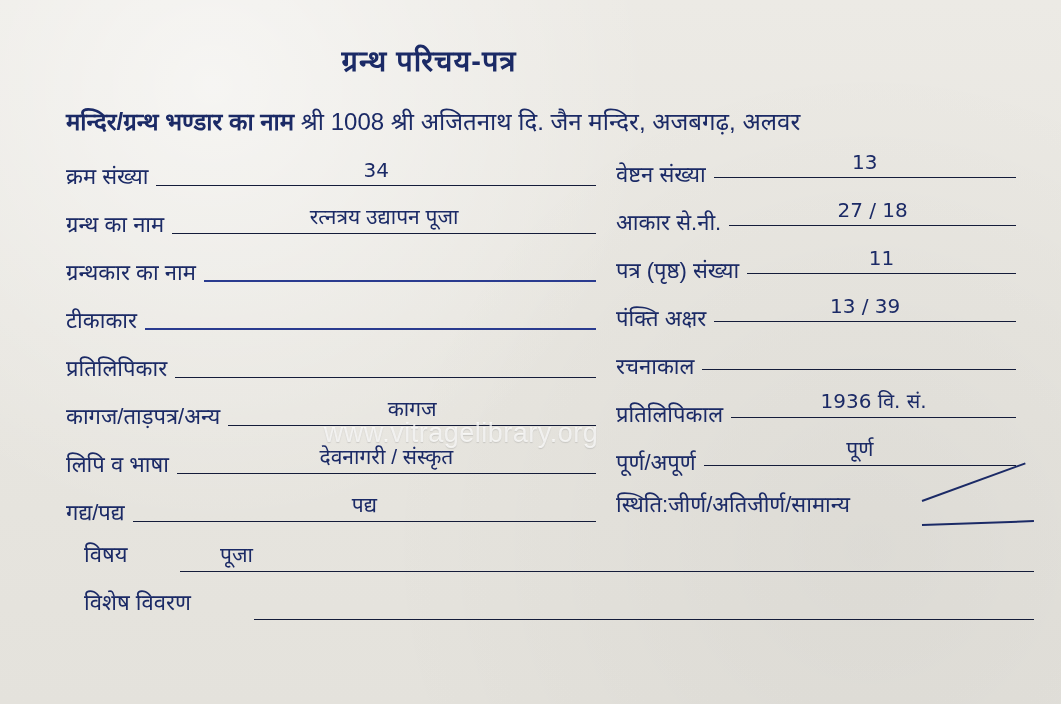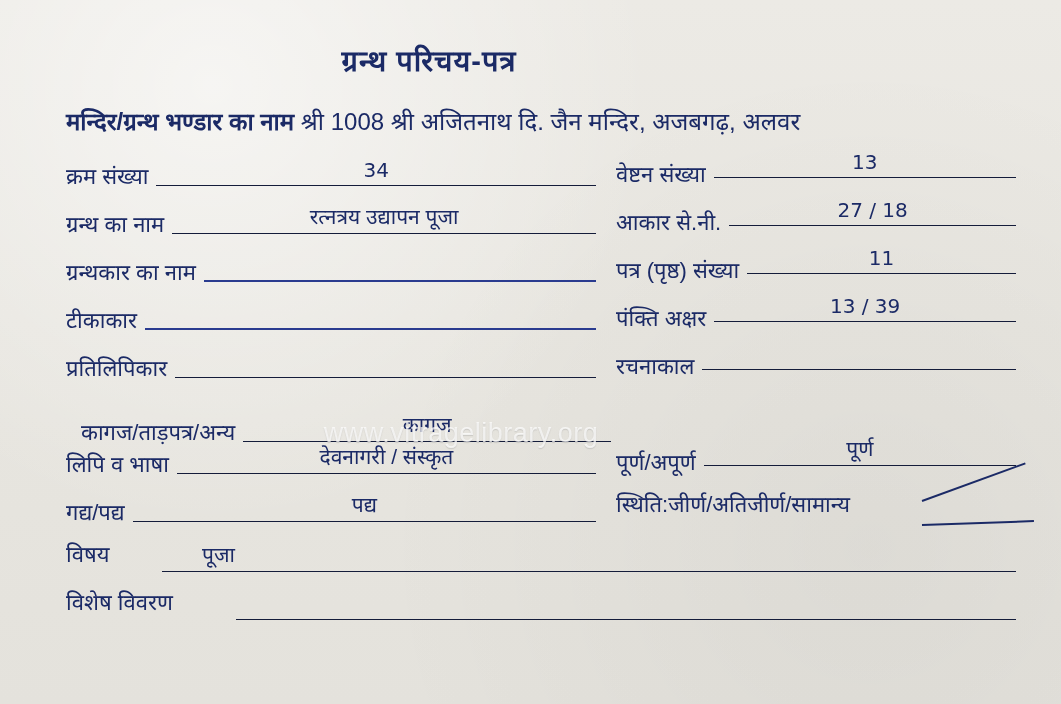--- a/index.html
+++ b/index.html
@@ -97,21 +97,21 @@
     font-size: 21px;
     color: #1b2a66;
     white-space: nowrap;
   }
   .fill .value.handwritten {
     font-family: "DejaVu Sans", sans-serif;
     font-size: 20px;
   }
   .fullrow {
     position: absolute;
-    left: 66px;
+    left: 84px;
     width: 950px;
     height: 46px;
   }
   .fullrow .label {
     position: absolute;
     left: 0;
     bottom: 8px;
   }
   .fullrow .fill {
     position: absolute;
@@ -230,25 +230,32 @@
     </div>
     <div class="cell right">
       <span class="label">रचनाकाल</span>
       <span class="fill">
         <span class="value"></span>
         <span class="rule"></span>
       </span>
     </div>
   </div>
 
-  <div class="row" style="top:408px;margin-left:15px;">
+  <div class="row" style="top:392px;">
     <div class="cell left">
       <span class="label">कागज/ताड़पत्र/अन्य</span>
       <span class="fill">
         <span class="value">कागज</span>
+        <span class="rule"></span>
+      </span>
+    </div>
+    <div class="cell right">
+      <span class="label">प्रतिलिपिकाल</span>
+      <span class="fill">
+        <span class="value handwritten">1936 वि. सं.</span>
         <span class="rule"></span>
       </span>
     </div>
   </div>
 
   <div class="row" style="top:440px;">
     <div class="cell right">
       <span class="label">पूर्ण/अपूर्ण</span>
       <span class="fill">
         <span class="value">पूर्ण</span>

